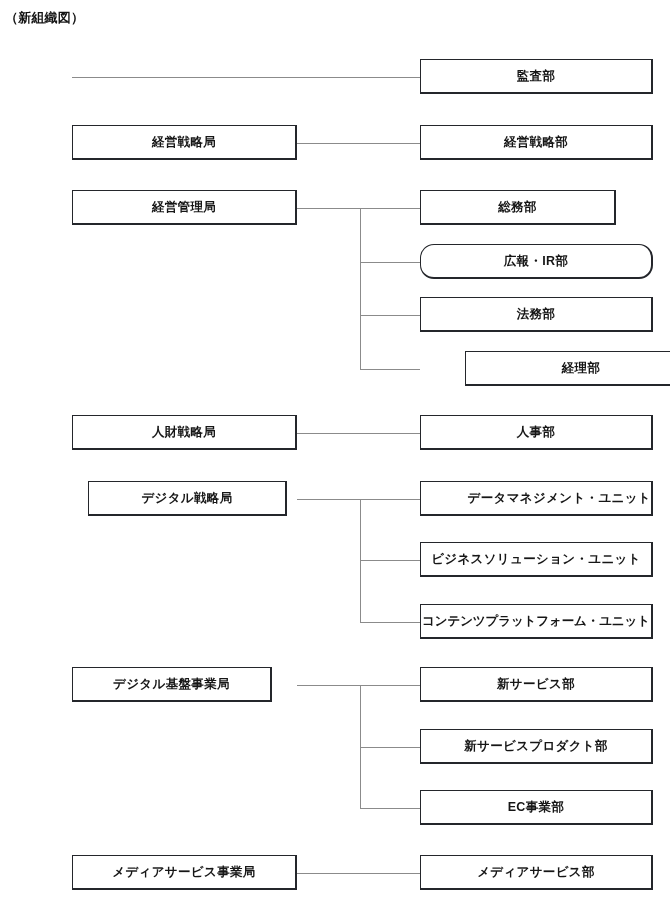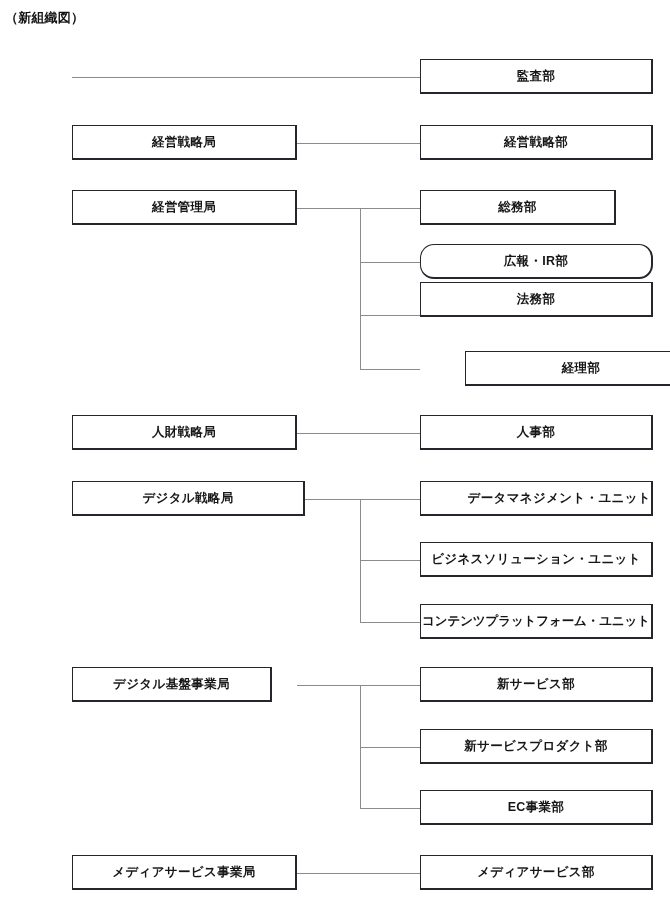--- a/index.html
+++ b/index.html
@@ -133,33 +133,33 @@
       </div>
       <div class="node left-col" style="left: 72px; width: 225px; top: 190px;">
         <span class="label">経営管理局</span>
       </div>
       <div class="node right-col" style="left: 420px; width: 196px; top: 190px;">
         <span class="label">総務部</span>
       </div>
       <div class="node right-col" style="left: 420px; width: 233px; top: 244px; border-radius: 14px;">
         <span class="label">広報・IR部</span>
       </div>
-      <div class="node right-col" style="left: 420px; width: 233px; top: 282px;">
+      <div class="node right-col" style="left: 420px; width: 233px; top: 297px;">
         <span class="label">法務部</span>
       </div>
       <div class="node right-col" style="left: 420px; width: 233px; top: 351px; margin-left: 45px;">
         <span class="label">経理部</span>
       </div>
       <div class="node left-col" style="left: 72px; width: 225px; top: 415px;">
         <span class="label">人財戦略局</span>
       </div>
       <div class="node right-col" style="left: 420px; width: 233px; top: 415px;">
         <span class="label">人事部</span>
       </div>
-      <div class="node left-col" style="left: 72px; width: 233px; top: 481px;">
+      <div class="node left-col" style="left: 88px; width: 199px; top: 481px;">
         <span class="label">デジタル戦略局</span>
       </div>
       <div class="node right-col" style="left: 420px; width: 233px; top: 481px; justify-content: flex-end;">
         <span class="label">データマネジメント・ユニット</span>
       </div>
       <div class="node right-col" style="left: 420px; width: 233px; top: 542px;">
         <span class="label">ビジネスソリューション・ユニット</span>
       </div>
       <div class="node right-col tight" style="left: 420px; width: 233px; top: 604px;">
         <span class="label">コンテンツプラットフォーム・ユニット</span>

